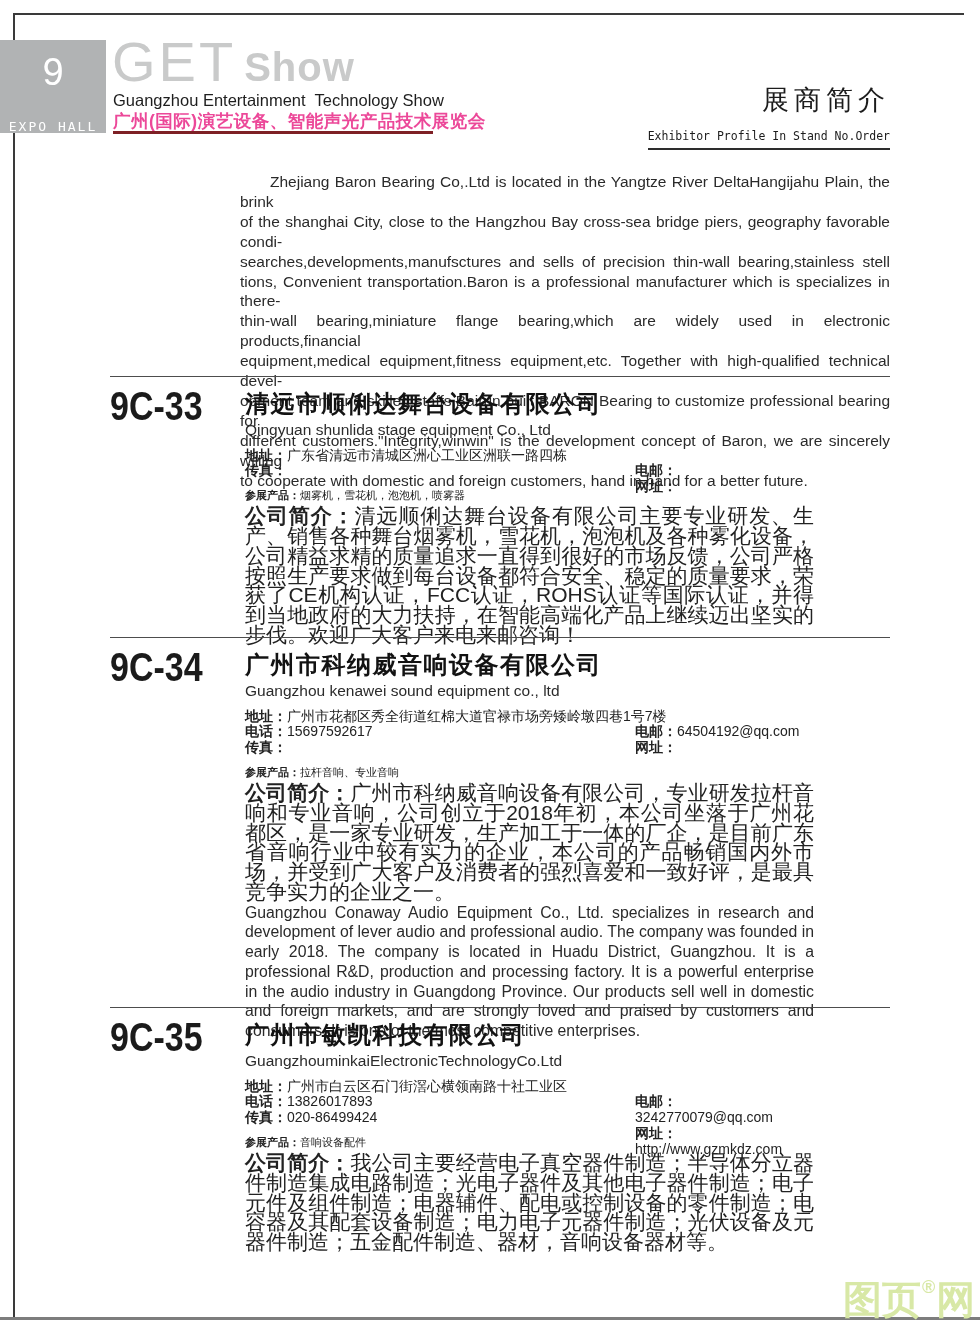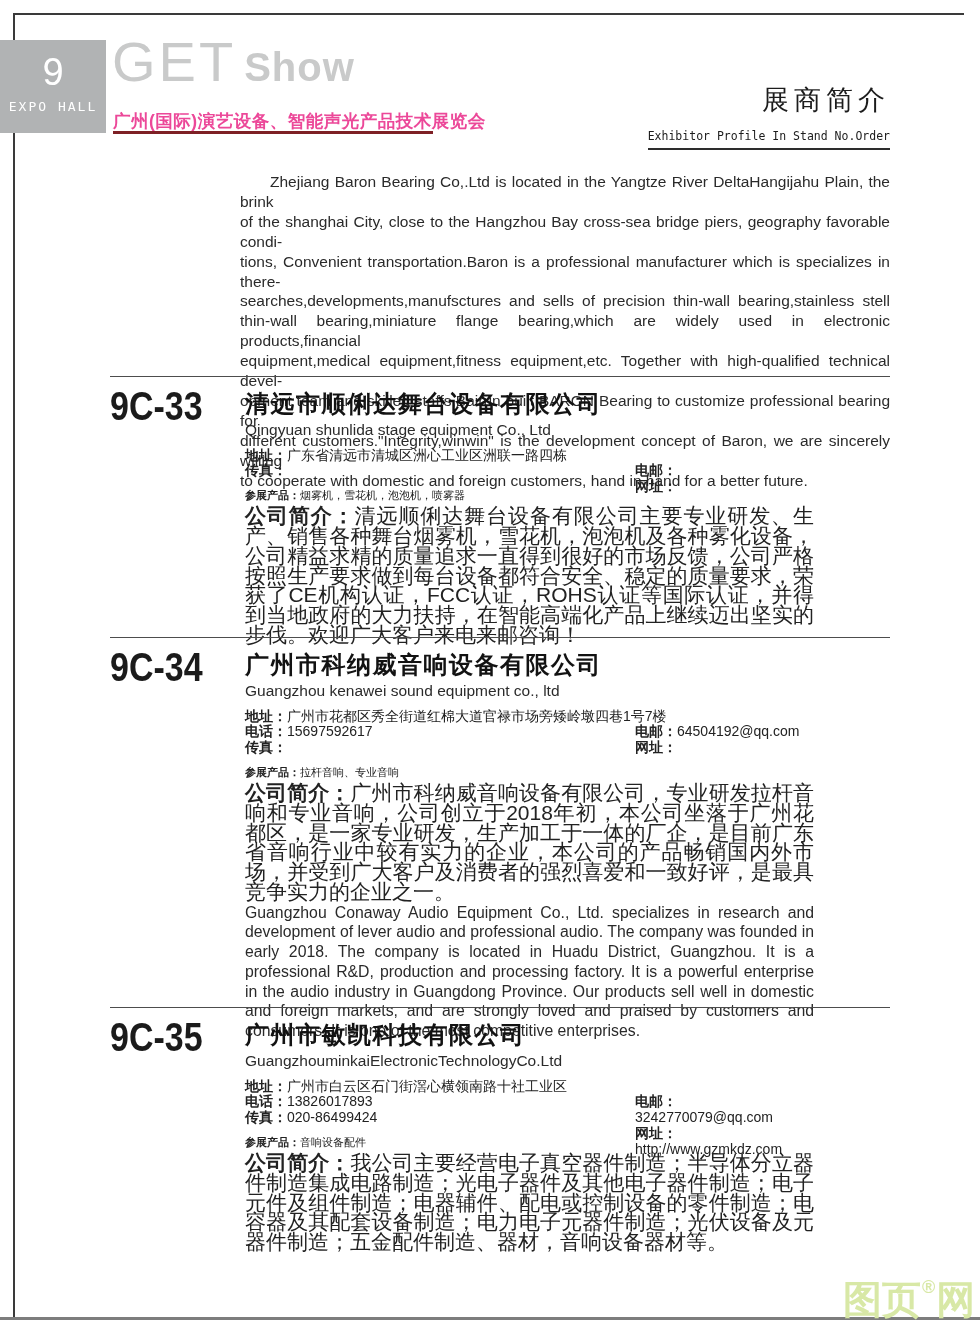--- a/index.html
+++ b/index.html
@@ -18,21 +18,21 @@
   .page{position:relative;width:980px;height:1336px;background:#fff;overflow:hidden;}
 
   
   .border-top{position:absolute;left:13px;top:13px;width:951px;border-top:2px solid var(--border_dark);}
   .border-left{position:absolute;left:13px;top:13px;height:1305px;border-left:2px solid var(--border_dark);}
   .border-bottom{position:absolute;left:0;top:1317px;width:980px;border-top:3px solid var(--bottom_line);}
 
   
   .hall-box{position:absolute;left:0;top:40px;width:106px;height:93px;background:var(--hall_box);z-index:2;text-align:center;color:#fff;}
   .hall-num{font-size:38px;line-height:1;margin-top:13px;font-weight:normal;}
-  .hall-label{font-family:"DejaVu Sans Mono","Liberation Mono",monospace;font-size:13px;letter-spacing:2px;margin-top:8px;}
+  .hall-label{font-family:"DejaVu Sans Mono","Liberation Mono",monospace;font-size:13px;letter-spacing:2px;margin-top:28px;}
 
   
   .logo{position:absolute;left:112px;top:34px;white-space:nowrap;}
   .logo-get{font-size:56px;font-weight:normal;color:var(--logo_gray);letter-spacing:3px;line-height:1;}
   .logo-show{font-size:40px;font-weight:bold;color:var(--logo_gray);letter-spacing:1px;margin-left:8px;}
   .show-en{position:absolute;left:113px;top:91px;font-size:16.5px;color:#1e1e1e;white-space:pre;}
   .show-cn{position:absolute;left:113px;top:109px;font-size:17.5px;font-weight:bold;color:#ec4899;letter-spacing:0.5px;}
   .show-cn-underline{position:absolute;left:113px;top:131px;width:320px;border-top:3px solid var(--underline_red);}
 
   
@@ -74,33 +74,34 @@
   <div class="border-bottom"></div>
 
   <div class="hall-box">
     <div class="hall-num">9</div>
     <div class="hall-label">EXPO HALL</div>
   </div>
 
   <div class="logo">
     <span class="logo-get">GET</span><span class="logo-show">Show</span>
   </div>
+  <div class="show-en">Guangzhou Entertainment  Technology Show</div>
   <div class="show-cn">广州(国际)演艺设备、智能声光产品技术展览会</div>
   <div class="show-cn-underline"></div>
 
   <div class="hdr-right">
     <div class="hdr-cn">展商简介</div>
     <div class="hdr-en">Exhibitor Profile In Stand No.Order</div>
   </div>
 
   <div class="baron">
     <div class="jline indent">Zhejiang Baron Bearing Co,.Ltd is located in the Yangtze River DeltaHangijahu Plain, the brink</div>
     <div class="jline">of the shanghai City, close to the Hangzhou Bay cross-sea bridge piers, geography favorable condi-</div>
+    <div class="jline">searches,developments,manufsctures and sells of precision thin-wall bearing,stainless stell</div>
     <div class="jline">tions, Convenient transportation.Baron is a professional manufacturer which is specializes in there-</div>
-    <div class="jline">searches,developments,manufsctures and sells of precision thin-wall bearing,stainless stell</div>
     <div class="jline">thin-wall bearing,miniature flange bearing,which are widely used in electronic products,financial</div>
     <div class="jline">equipment,medical equipment,fitness equipment,etc. Together with high-qualified technical devel-</div>
     <div class="jline">opment team and skilled staffs,Bairun built BARON Bearing to customize professional bearing for</div>
     <div class="jline">different customers."Integrity,winwin" is the development concept of Baron, we are sincerely willing</div>
     <div class="jline-last">to cooperate with domestic and foreign customers, hand in hand for a better future.</div>
   </div>
 
   <section class="exh" style="top:376px;height:261px;">
     <div class="rule"></div>
     <div class="booth">9C-33</div>

